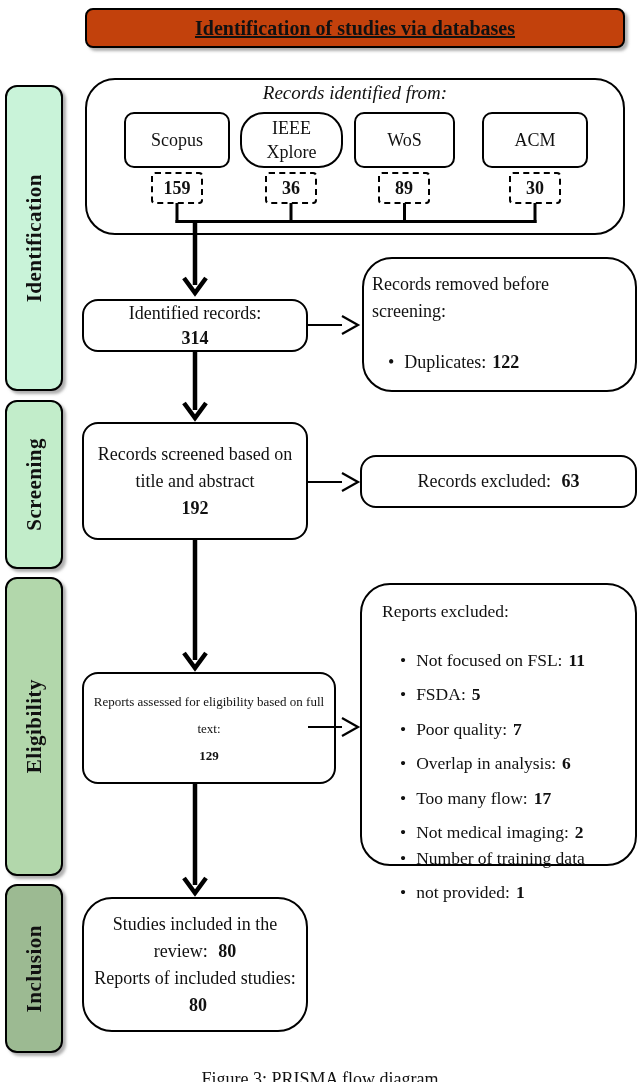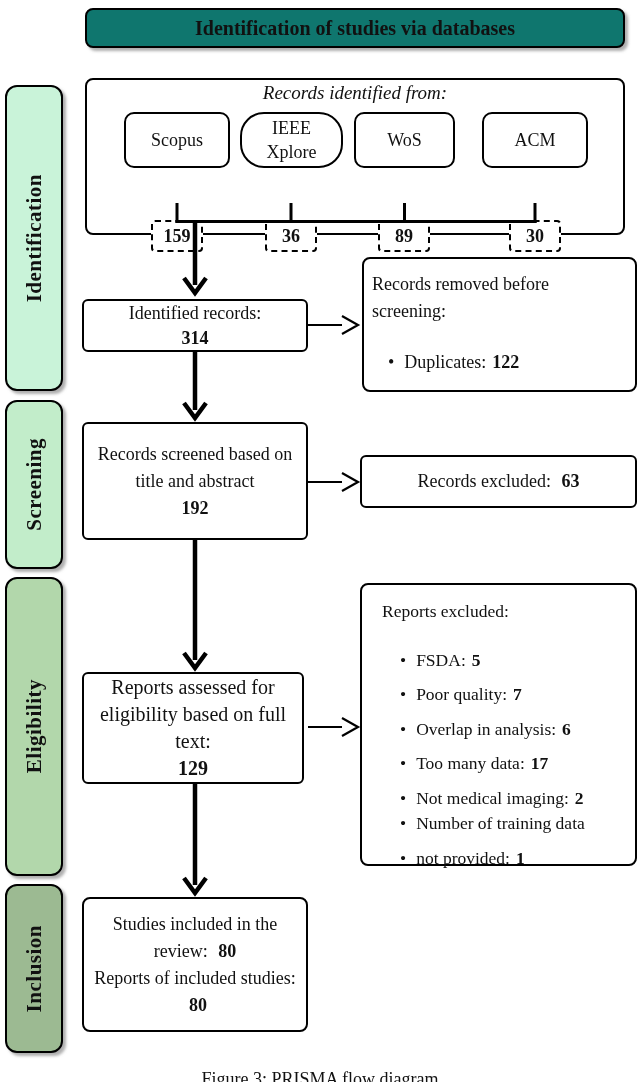--- a/index.html
+++ b/index.html
@@ -26,51 +26,51 @@
   .stage .vtext{
     writing-mode:vertical-rl;transform:rotate(180deg);
     font-weight:bold;font-size:21px;letter-spacing:.5px;white-space:nowrap;
   }
   
   .fbox{
     background:#fff;border:2px solid #000;box-sizing:border-box;
     font-size:18px;line-height:27px;
   }
   .center{display:flex;flex-direction:column;align-items:center;justify-content:center;text-align:center;}
-  .r14{border-radius:6px;}
-  .r18{border-radius:8px;}
+  .r14{border-radius:16px;}
+  .r18{border-radius:30px;}
   
   .bighdr{left:85px;top:82px;width:540px;text-align:center;font-size:19px;font-style:italic;}
   .srcbox{
     top:112px;height:56px;background:#fff;border:2px solid #000;border-radius:10px;
     display:flex;align-items:center;justify-content:center;text-align:center;
     font-size:18px;line-height:24px;box-sizing:border-box;
   }
   .src-ieee{padding:1px 14px;border-radius:24px;}
   .dashbox{
     top:172px;width:52px;height:32px;
     border:2px dashed #000;border-radius:4px;background:#fff;
     display:flex;align-items:center;justify-content:center;
-    font-weight:bold;font-size:18px;box-sizing:border-box;margin-top:48px;
+    font-weight:bold;font-size:18px;box-sizing:border-box;
   }
   
   .listbox{font-size:18px;line-height:27px;}
   .li{display:flex;align-items:baseline;}
   .li::before{content:"\2022";margin-right:10px;}
   .cnt-inline{margin-left:6px;font-weight:bold;margin-top:9px;}
   .cnt-block{font-weight:bold;}
   
   .xlist{font-size:17.5px;line-height:25.5px;}
   .caption{left:0;top:1069px;width:640px;text-align:center;font-size:18px;}
   svg.overlay{position:absolute;left:0;top:0;z-index:50;pointer-events:none;}
 </style>
 </head>
 <body>
 
-<div class="abs titlebar" style="background: #0f766e;">
+<div class="abs titlebar" style="background: #c2410c; text-decoration: underline;">
   <span>Identification of studies via databases</span>
 </div>
 
 <div class="abs stage" style="top: 85px; height: 306px; background: rgb(201, 243, 217);">
   <span class="vtext">Identification</span>
 </div>
 <div class="abs stage" style="top: 400px; height: 169px; background: rgb(194, 237, 202);">
   <span class="vtext">Screening</span>
 </div>
 <div class="abs stage" style="top: 577px; height: 299px; background: rgb(178, 215, 171);">
@@ -127,42 +127,46 @@
   <b class="cnt-block">192</b>
 </div>
 
 <div class="abs fbox r14 center" style="left:360px;top:455px;width:277px;height:53px">
   <div>
     <span>Records excluded:</span>
     <b class="cnt-inline">63</b>
   </div>
 </div>
 
-<div class="abs fbox r14 center" style="left:82px;top:672px;width:222px;height:112px;padding:0 8px;font-size:20px">
+<div class="abs fbox r14 center" style="left:82px;top:672px;width:254px;height:112px;padding:0 8px;font-size:13px">
   <span>Reports assessed for eligibility based on full text:</span>
   <b class="cnt-block">129</b>
 </div>
 
 <div class="abs fbox r18 xlist" style="left:360px;top:583px;width:277px;height:283px;padding:14px 8px 0 20px">
   <div>Reports excluded:</div>
   <div style="margin-top:14px;padding-left:18px">
     <div class="li">
+      <span>Not focused on FSL:</span>
+      <b class="cnt-inline">11</b>
+    </div>
+    <div class="li">
       <span>FSDA:</span>
       <b class="cnt-inline">5</b>
     </div>
     <div class="li">
       <span>Poor quality:</span>
       <b class="cnt-inline">7</b>
     </div>
     <div class="li">
       <span>Overlap in analysis:</span>
       <b class="cnt-inline">6</b>
     </div>
     <div class="li">
-      <span>Too many data:</span>
+      <span>Too many flow:</span>
       <b class="cnt-inline">17</b>
     </div>
     <div class="li">
       <span>Not medical imaging:</span>
       <b class="cnt-inline">2</b>
     </div>
     <div class="li">
       <span>Number of training data</span>
       <b class="cnt-inline" style="margin-left:0"></b>
     </div>

